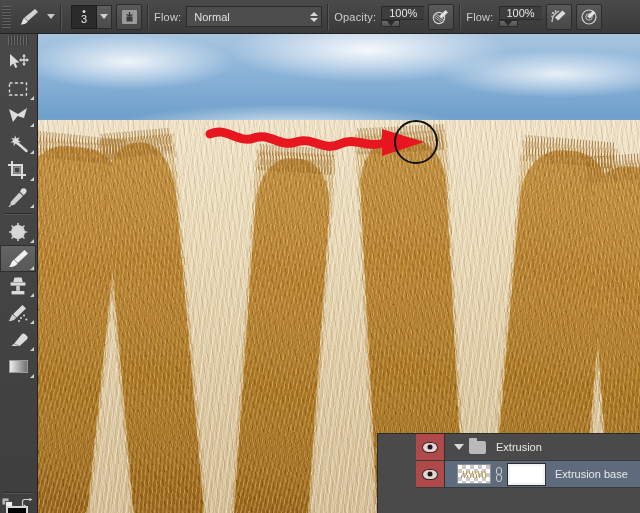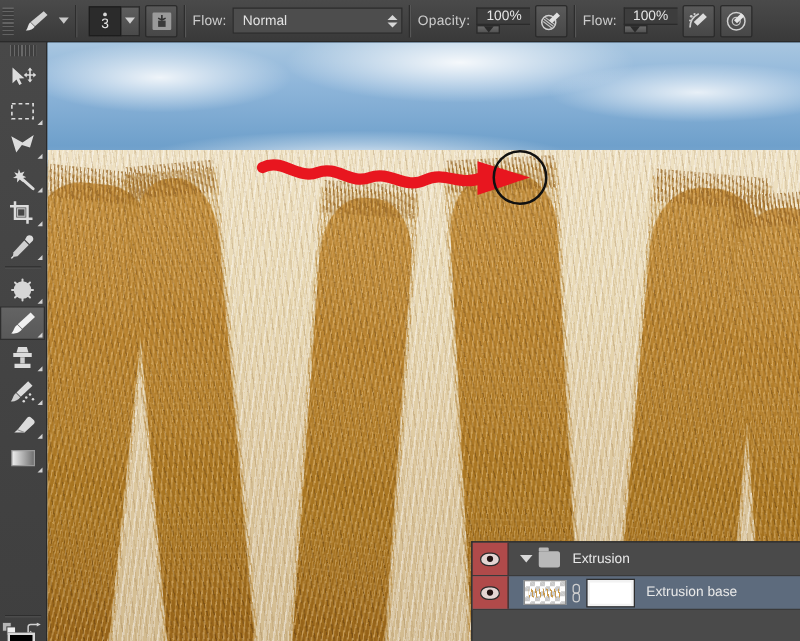--- a/index.html
+++ b/index.html
@@ -172,21 +172,21 @@
   #annotation{position:absolute;left:0;top:0;width:602px;height:479px;pointer-events:none;}
 
   
   #layers-panel{
     position:absolute;left:377px;top:433px;width:263px;height:80px;
     background:#4a4a4a;border-top:1px solid #2a2a2a;border-left:1px solid #2a2a2a;
     box-sizing:border-box;overflow:hidden;
   }
   .layer-row{
     display:flex;align-items:center;height:26px;
-    border-bottom:1px solid #3a3a3a;position:relative;
+    border-bottom:1px solid #3a3a3a;position:relative;margin-left:38px;
   }
   .layer-row.selected{background:#5d6b7d;}
   .layer-row .eyecol{
     width:28px;height:100%;background:#b04a4a;
     display:flex;align-items:center;justify-content:center;
     border-right:1px solid #2f2f2f;flex:none;
   }
   .eye{width:16px;height:11px;position:relative;}
   .eye .lid{
     position:absolute;inset:0;border:1.4px solid #2b2b2b;border-radius:50% / 60%;

